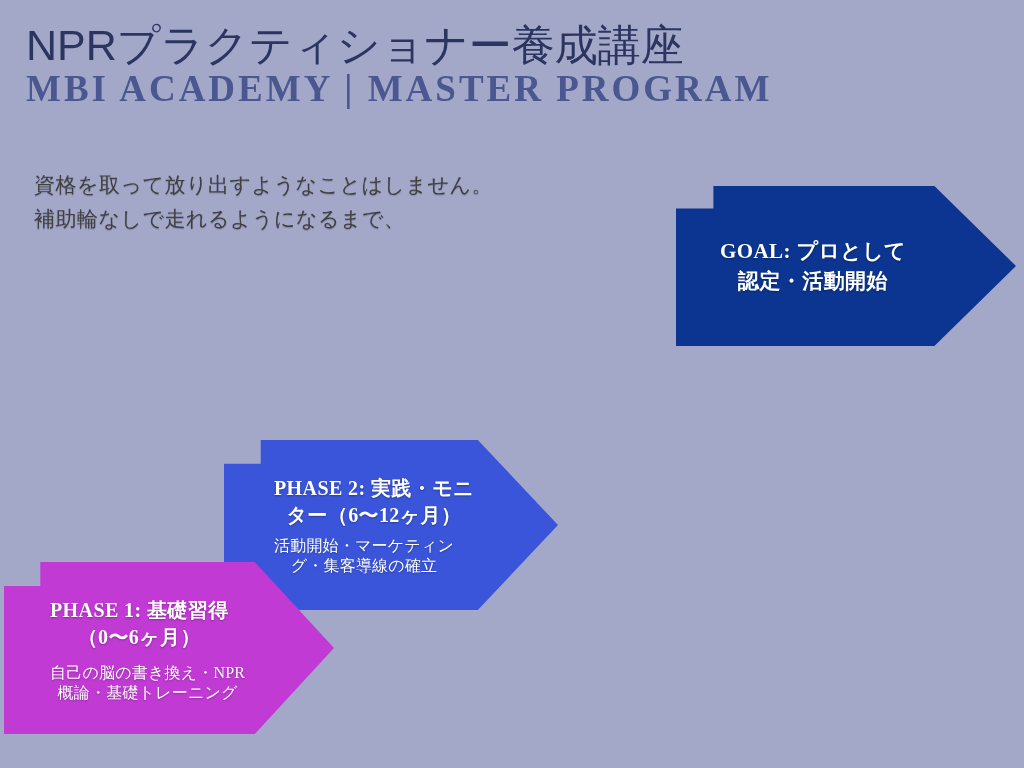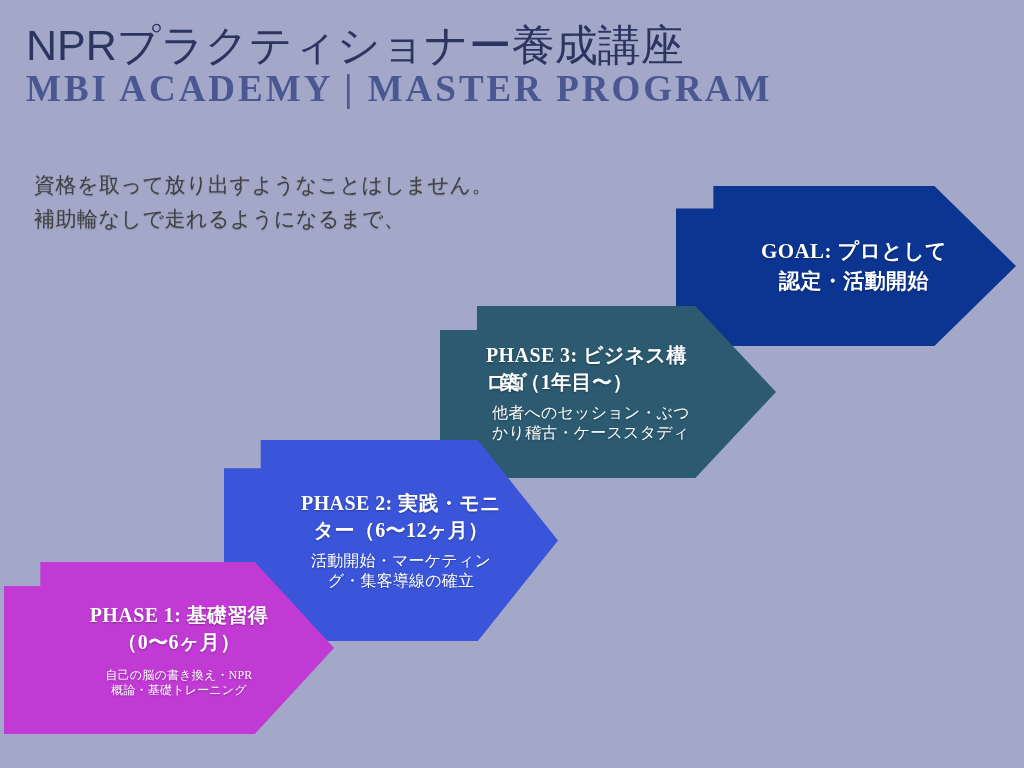--- a/index.html
+++ b/index.html
@@ -66,21 +66,21 @@
   }
   .lead div { white-space: nowrap; }
 
   
   .arrow {
     position: absolute;
     box-sizing: border-box;
     display: flex;
     flex-direction: column;
     justify-content: center;
-    align-items: center;
+    align-items: flex-start;
     color: #ffffff;
     text-align: center;
     clip-path: polygon(
         0% 11%,        
         18% 11%,       
         18% 0%,        
         78% 0%,
         100% 50%,
         78% 100%,
         0% 100%
@@ -119,24 +119,24 @@
   .arrow .a-title span,
   .arrow .a-sub span { display: block; }
 
   
   #arrow-phase1 {
     left: 4px;   top: 562px;  width: 330px;  height: 172px;
     background: #c13ad4;
     padding: 3px 26px 0 46px;
   }
   #arrow-phase1 .a-title { font-size: 20px; }
-  #arrow-phase1 .a-sub   { font-size: 12px; margin-top: 12px; }
+  #arrow-phase1 .a-sub   { font-size: 16px; margin-top: 12px; }
 
   #arrow-phase2 {
-    left: 224px; top: 440px;  width: 334px;  height: 201px;
+    left: 224px; top: 440px;  width: 334px;  height: 170px;
     background: #3a55d9;
     padding: 0 30px 0 50px;
   }
 
   #arrow-phase3 {
     left: 440px; top: 306px;  width: 336px;  height: 172px;
     background: #2c5a70;
     padding: 0 30px 0 46px;
   }
   #arrow-phase3 .a-title { text-align: left; width: 100%; }
@@ -178,35 +178,20 @@
     <div>補助輪なしで走れるようになるまで、</div>
   </div>
 
   <div class="arrow chev" id="arrow-goal" style="background: rgb(11, 53, 144);">
     <div class="a-title">
       <span>GOAL: プロとして</span>
       <span>認定・活動開始</span>
     </div>
   </div>
 
-  <div class="arrow chev" id="arrow-phase3" style="background: rgb(44, 90, 112);">
-    <div class="a-title">
-      <span>PHASE 3: ビジネス構</span>
-      <span>
-          <span class="overlap-wrap">
-            <span class="under">ロゴ</span>
-            <span class="over">築（1年目〜）</span>
-          </span>
-        </span>
-    </div>
-    <div class="a-sub">
-      <span>他者へのセッション・ぶつ</span>
-      <span>かり稽古・ケーススタディ</span>
-    </div>
-  </div>
 
   <div class="arrow chev" id="arrow-phase2" style="background: rgb(58, 85, 217);">
     <div class="a-title">
       <span>PHASE 2: 実践・モニ</span>
       <span>ター（6〜12ヶ月）</span>
     </div>
     <div class="a-sub">
       <span>活動開始・マーケティン</span>
       <span>グ・集客導線の確立</span>
     </div>

